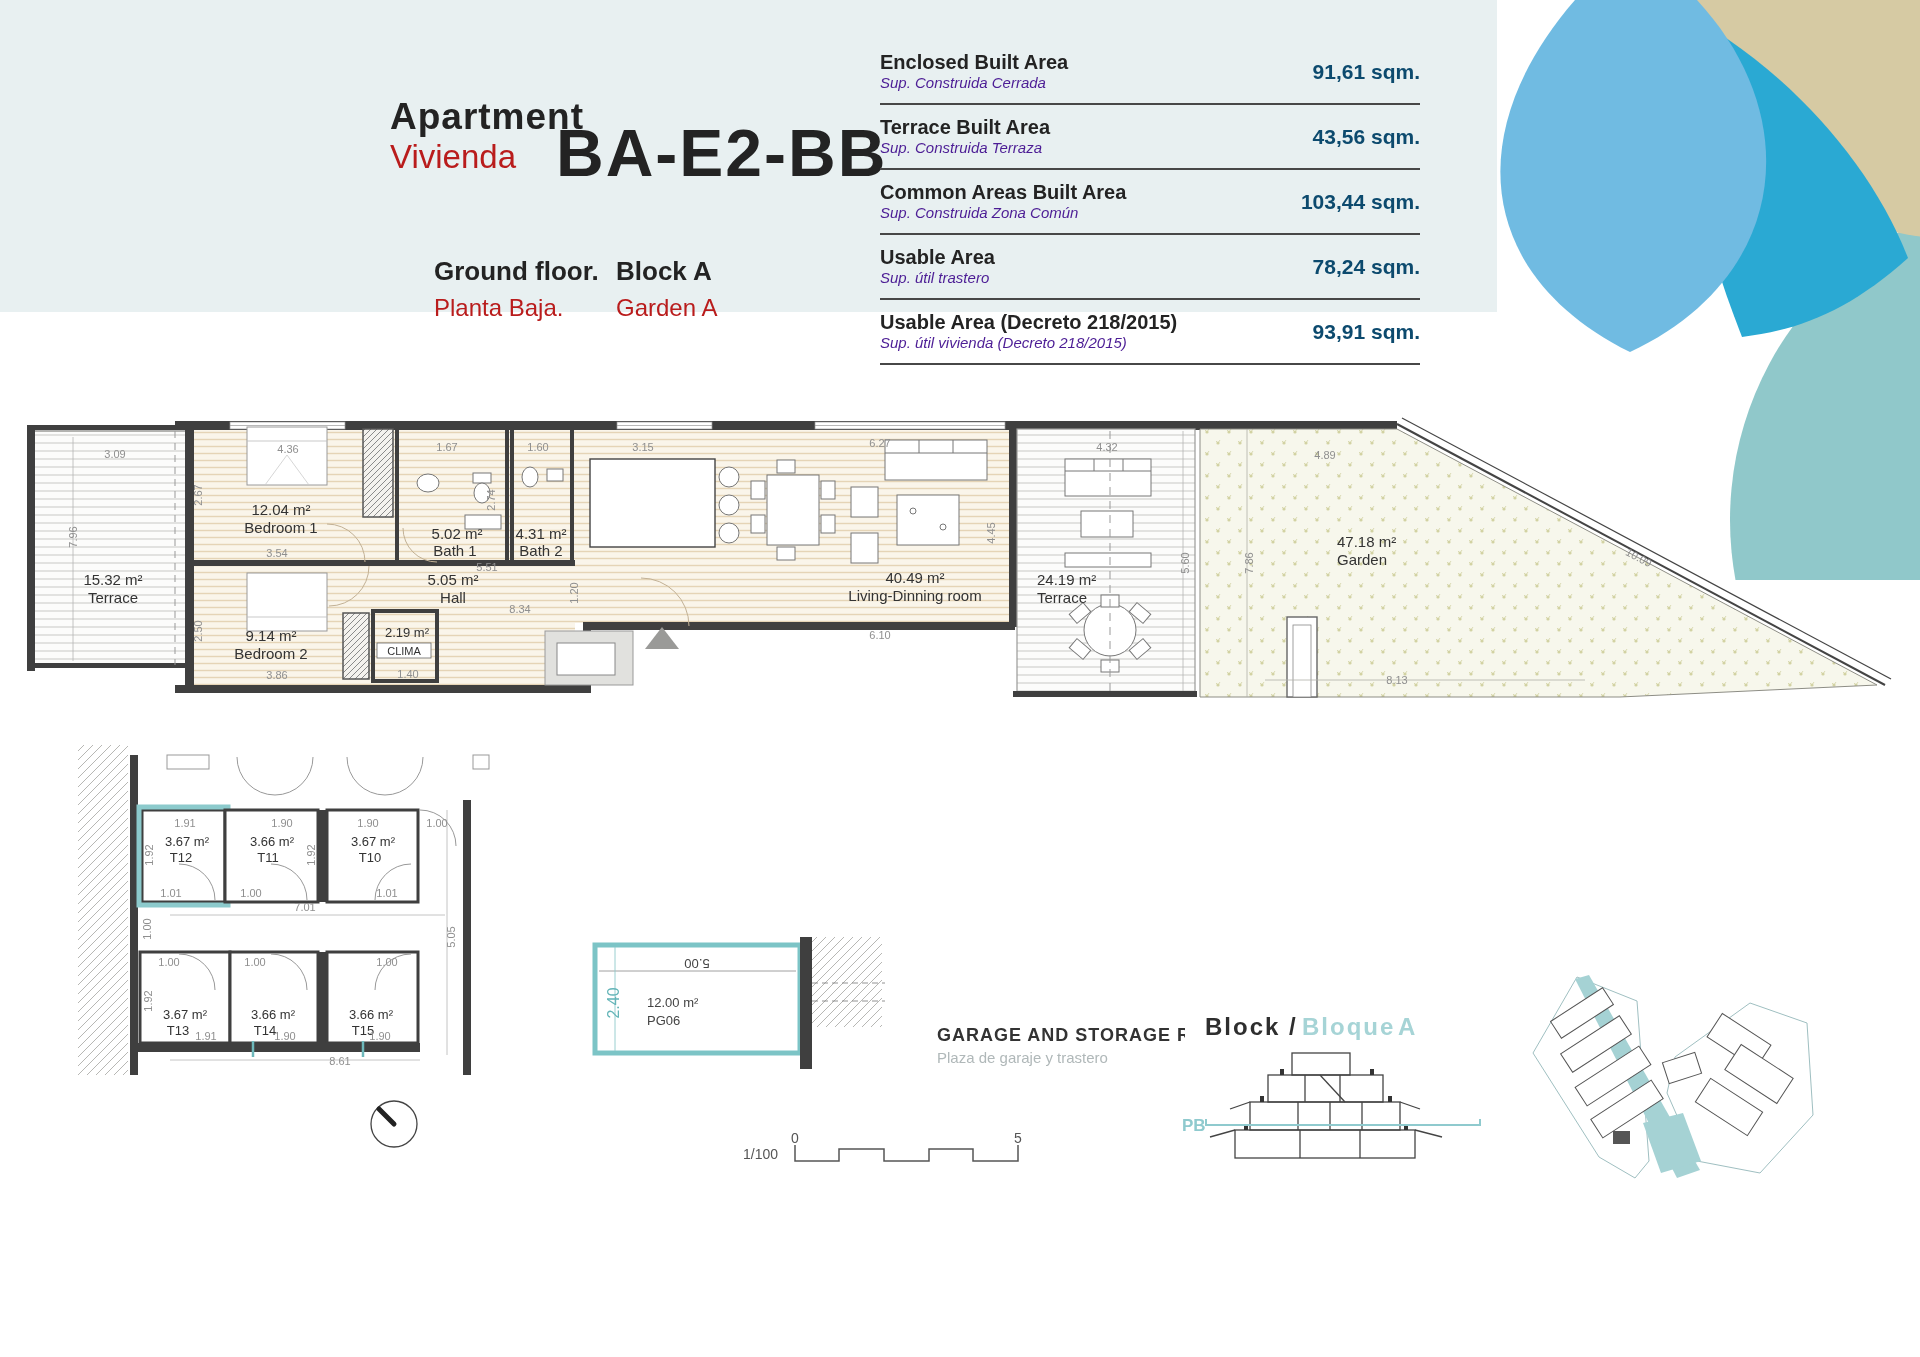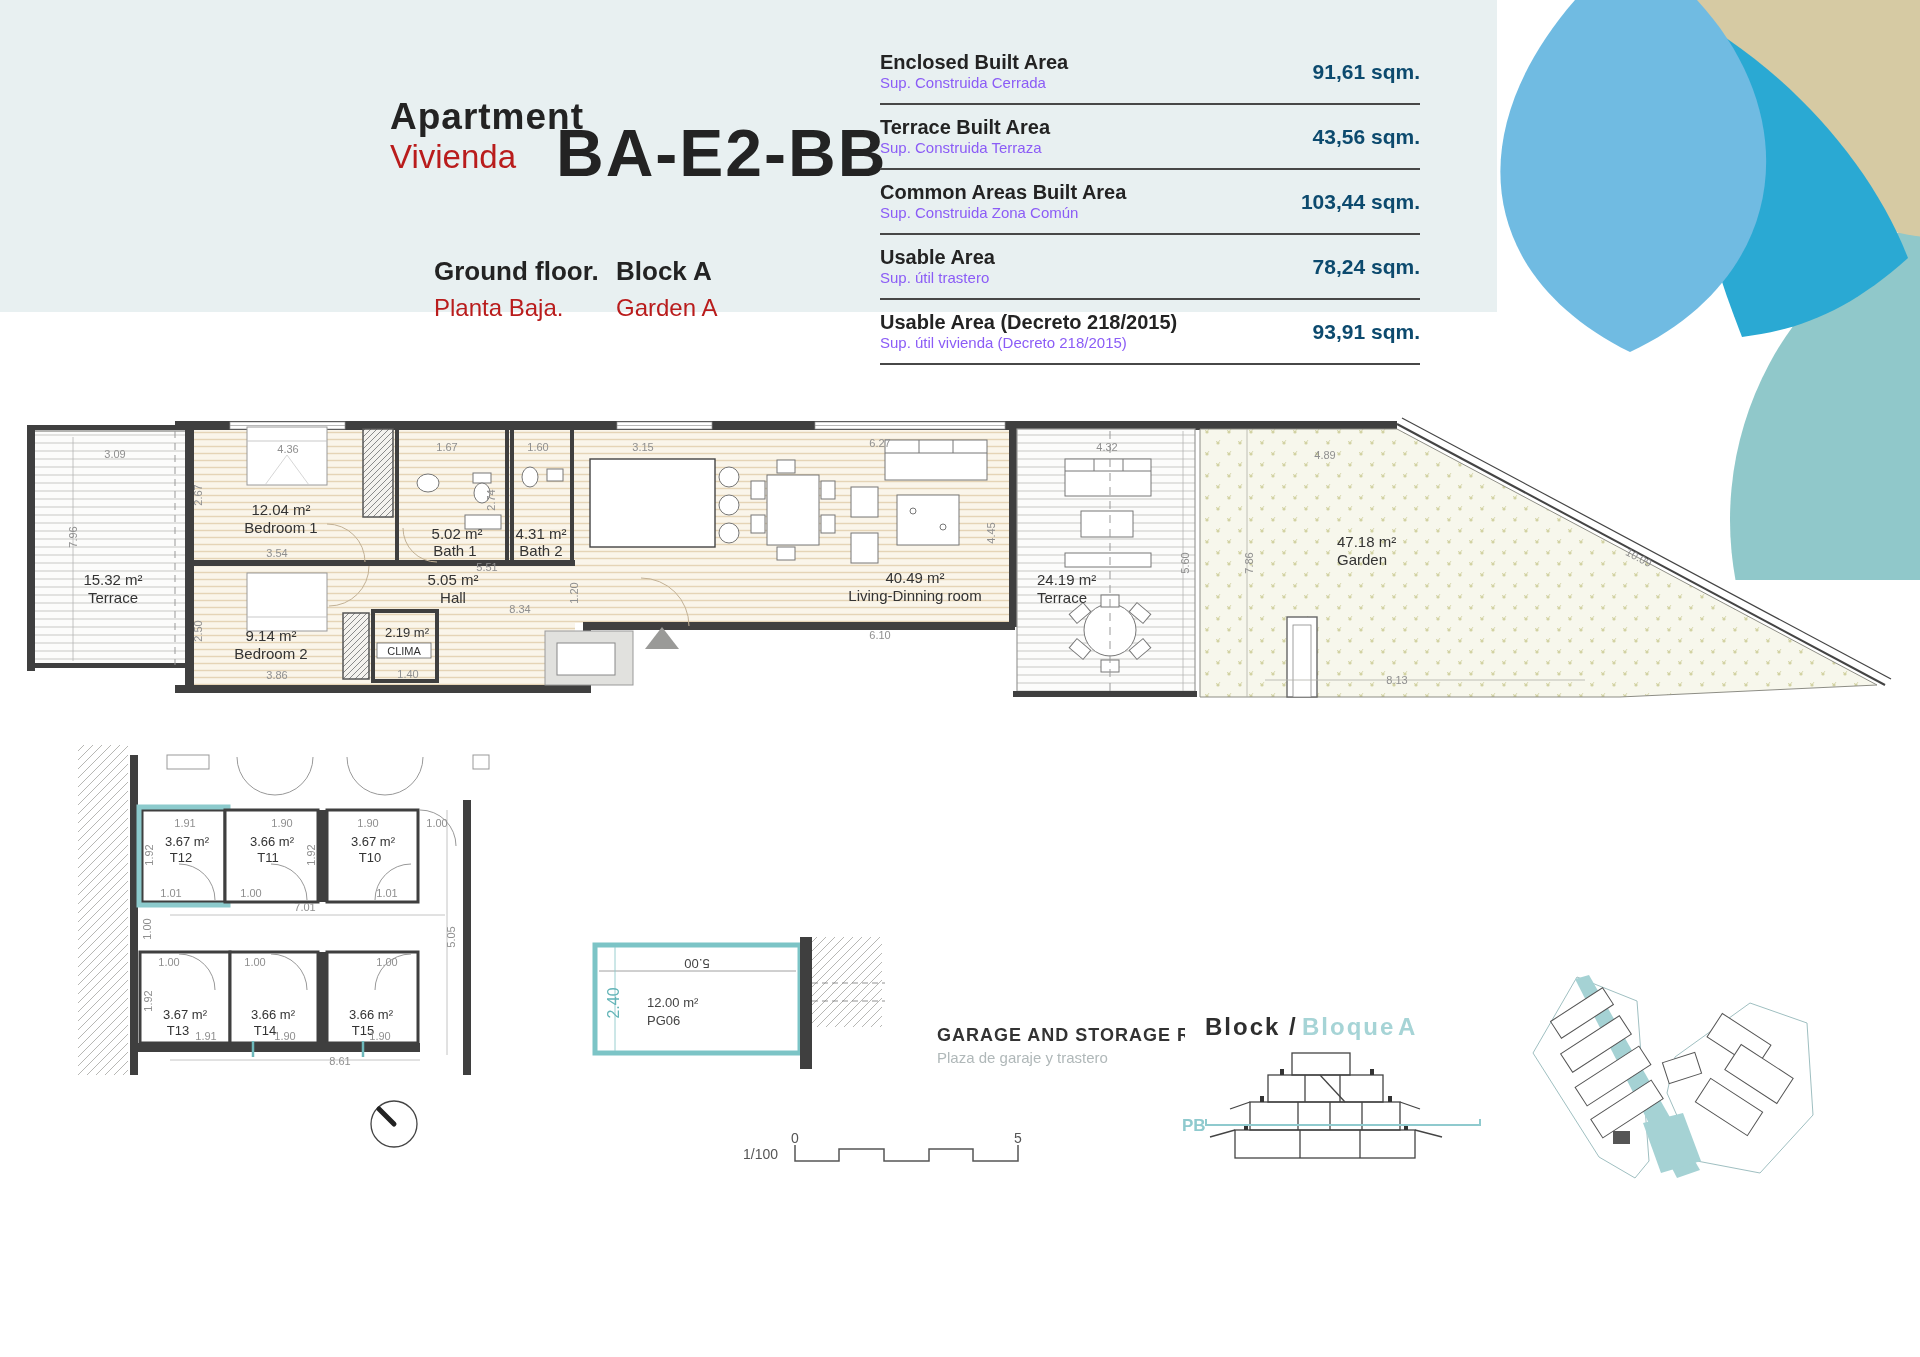--- a/index.html
+++ b/index.html
@@ -16,21 +16,21 @@
   .floor-en{left:434px;top:256px;font-size:26px;}
   .floor-es{left:434px;top:294px;font-size:24px;}
   .block-en{left:616px;top:256px;font-size:26px;}
   .block-es{left:616px;top:294px;font-size:24px;}
   
   .area-table{left:880px;top:40px;width:540px;}
   .arow{display:flex;justify-content:space-between;align-items:center;height:63px;border-bottom:2px solid #474747;}
   .arow:last-child{border-bottom:2px solid #474747;}
   .alabels{line-height:1.15;}
   .alabel-en{font-size:20px;font-weight:bold;color:#232323;}
-  .alabel-es{font-size:15px;color:#8b5cf6;}
+  .alabel-es{font-size:15px;color:#4c1d95;font-style:italic;}
   .avalue{font-size:21px;color:#0c4a6e;font-weight:bold;}
   
   svg{font-family:"Liberation Sans",sans-serif;}
   .dim{font-size:11px;fill:#8f8f8f;}
   .dimS{font-size:11px;fill:#8f8f8f;}
   .room-a{font-size:15px;fill:#333;}
   .room-n{font-size:15px;fill:#333;}
   .mid{text-anchor:middle;}
   .st-lab{font-size:13px;fill:#333;}
   .gar-lab{font-size:13px;fill:#444;}

